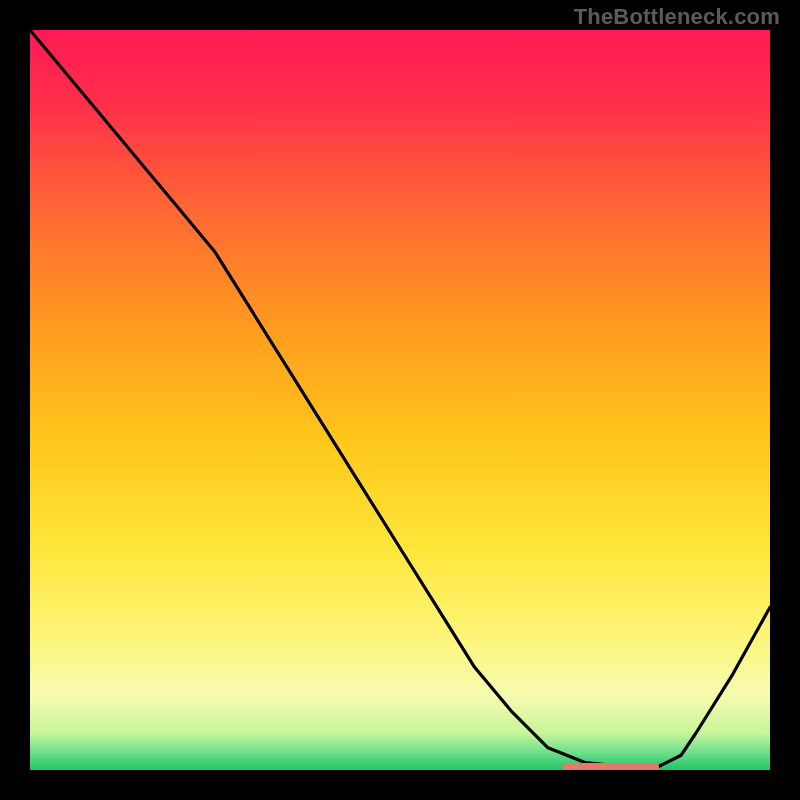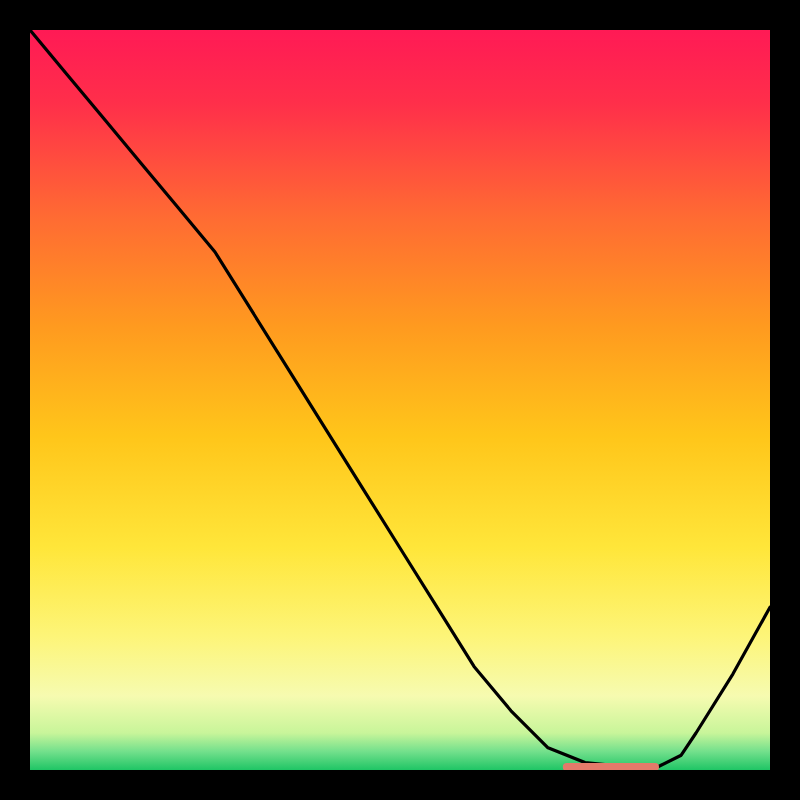--- a/index.html
+++ b/index.html
@@ -33,20 +33,21 @@
     top: 30px;
     width: 740px;
     height: 740px;
   }
   svg { display: block; }
 </style>
 </head>
 <body>
 
 <div class="container">
+  <div class="watermark">TheBottleneck.com</div>
 
   <div class="plot-wrap">
     <svg id="chart-svg" width="740" height="740" viewBox="0 0 740 740">
       <defs>
         <linearGradient id="bg-grad" x1="0" y1="0" x2="0" y2="1">
             <stop offset="0%" stop-color="#ff1a55"></stop>
             <stop offset="10%" stop-color="#ff2f4a"></stop>
             <stop offset="25%" stop-color="#ff6a33"></stop>
             <stop offset="40%" stop-color="#ff9a1f"></stop>
             <stop offset="55.00000000000001%" stop-color="#ffc61a"></stop>

